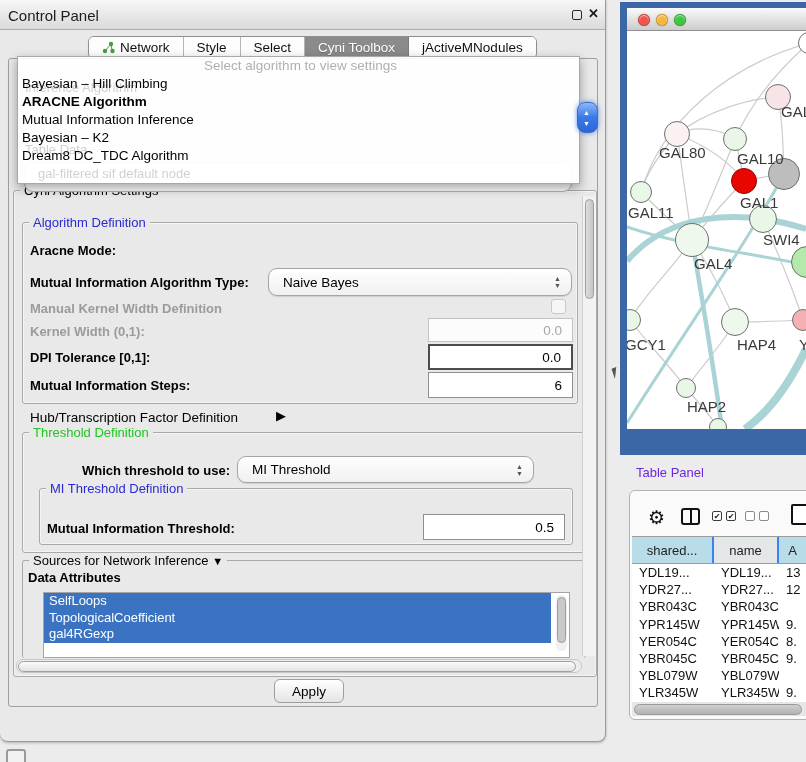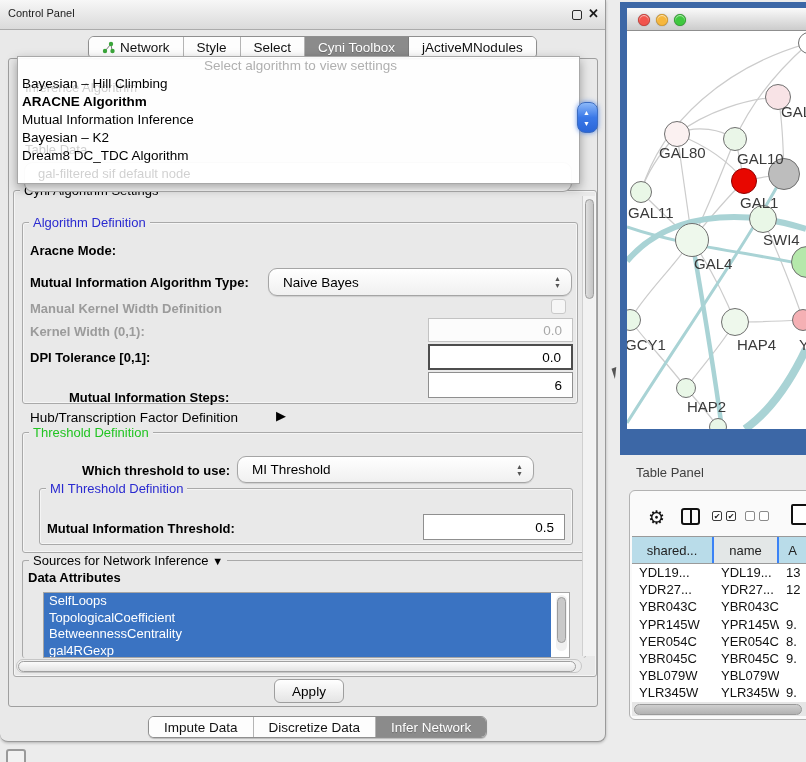--- a/index.html
+++ b/index.html
@@ -6,21 +6,21 @@
   html,body { background:#ececec; }
   body { font-family:"Liberation Sans", sans-serif; }
   #screen { position:relative; width:806px; height:762px; overflow:hidden; background:#ececec; }
 
   
   .cp-window { position:absolute; left:0; top:0; width:606px; height:742px;
     background:#e9e9e9; border:1px solid #9a9a9a; border-left:none; border-top:none;
     border-radius:0 0 8px 8px; box-shadow:0 1px 3px rgba(0,0,0,.25); }
   .cp-titlebar { position:absolute; left:0; top:0; width:100%; height:30px;
     background:linear-gradient(#f7f7f7,#dadada); border-bottom:1px solid #ababab; }
-  .cp-title { position:absolute; left:8px; top:7px; font-size:11px; color:#1c1c1c; }
+  .cp-title { position:absolute; left:8px; top:7px; font-size:15px; color:#1c1c1c; }
   .cp-float { position:absolute; left:572px; top:10px; width:10px; height:10px;
     border:1.6px solid #2a2a2a; border-radius:2px; }
   .cp-close { position:absolute; left:588px; top:6px; font-size:13px; font-weight:bold; color:#1a1a1a; }
 
   
   .tabs-top { position:absolute; left:88px; top:36px; display:flex; height:23px;
     border:1px solid #8f8f8f; border-radius:6px; overflow:hidden; background:#fff;
     box-shadow:0 1px 1px rgba(0,0,0,.15); z-index:3; }
   .tab { display:flex; align-items:center; gap:5px; padding:0 13px; font-size:13.5px;
     color:#111; background:#fdfdfd; border-right:1px solid #b5b5b5; }
@@ -114,21 +114,21 @@
   .net-titlebar { position:absolute; left:0; top:0; width:100%; height:23px;
     background:linear-gradient(#fafafa,#cccccc); border-bottom:1px solid #8f8f8f; }
   .light { position:absolute; top:6px; width:12px; height:12px; border-radius:50%;
     box-shadow:inset 0 1px 1px rgba(255,255,255,.7), 0 0 1px rgba(0,0,0,.5); }
   .net-canvas { position:absolute; left:0; top:23px; width:179px; height:398px;
     background:#fff; overflow:hidden; }
   .node { position:absolute; border:1px solid #6f6f6f; border-radius:50%; }
   .node-label { position:absolute; font-size:15px; color:#3a3a3a; white-space:nowrap; }
 
   
-  .tp-title { position:absolute; left:636px; top:465px; font-size:13px; color:#404040; }
+  .tp-title { position:absolute; left:636px; top:465px; font-size:13px; color:#6d28d9; }
   .tp-win { position:absolute; left:629px; top:490px; width:200px; height:230px;
     background:#fafafa; border:1px solid #b2b2b2; border-radius:6px; }
   .gear { position:absolute; left:648px; top:506px; font-size:19px; color:#111; }
   .colbrowser { position:absolute; left:681px; top:508px; width:19px; height:17px;
     border:2.2px solid #111; border-radius:3px; }
   .colbrowser:before { content:""; position:absolute; left:6.5px; top:0; width:2.2px; height:13px; background:#111; }
   .cb { position:absolute; width:10px; height:10px; border:1.4px solid #3a3a3a; border-radius:2px;
     font-size:8px; line-height:9px; text-align:center; color:#222; background:#fff; }
   .cb.off { border-color:#8a8a8a; }
   .docicon { position:absolute; left:791px; top:504px; width:17px; height:21px;
@@ -226,21 +226,21 @@
     <span class="lbl dis" style="left:30px; top:301px;">Manual Kernel Width Definition</span>
     <div class="checkbox" style="left:551px; top:299px;"></div>
     <span class="lbl dis" style="left:30px; top:324px;">Kernel Width (0,1):</span>
     <div class="field dis" style="left:428px; top:318px; width:145px; height:24px;">
       <span>0.0</span>
     </div>
     <span class="lbl b" style="left:30px; top:350px;">DPI Tolerance [0,1]:</span>
     <div class="field strong" style="left:428px; top:344px; width:145px; height:26px;">
       <span>0.0</span>
     </div>
-    <span class="lbl b" style="left:30px; top:390px;margin-left:39px;">Mutual Information Steps:</span>
+    <span class="lbl b" style="left:30px; top:378px;">Mutual Information Steps:</span>
     <div class="field norm" style="left:428px; top:372px; width:145px; height:26px;">
       <span>6</span>
     </div>
 
     <span class="lbl" style="left:30px; top:410px; font-size:13.5px;">Hub/Transcription Factor Definition</span>
     <span class="lbl" style="left:276px; top:408px; font-size:13px;">▶</span>
 
     <div class="grp" style="left:22px; top:432px; width:564px; height:121px;">
       <span class="grp-title green">Threshold Definition</span>
     </div>
@@ -263,49 +263,37 @@
     <div class="grp" style="left:22px; top:560px; width:564px; height:98px; border-bottom:none; box-shadow:none;">
       <span class="grp-title">
         <span>Sources for Network Inference</span>
         <span style="font-size:11px;">▼</span>
       </span>
     </div>
     <span class="lbl b" style="left:28px; top:570px;">Data Attributes</span>
     <div class="attr-list">
       <div class="attr-item">SelfLoops</div>
       <div class="attr-item">TopologicalCoefficient</div>
-      <div class="attr-item">BetweennessCentrality</div>
       <div class="attr-item">gal4RGexp</div>
       <div class="attr-vscroll">
           <div class="thumb"></div>
         </div>
     </div>
 
     <div class="vscroll">
         <div class="thumb"></div>
       </div>
     <div class="hscroll">
         <div class="thumb"></div>
       </div>
 
     <div class="apply-btn">
       <span>Apply</span>
     </div>
 
-    <div class="tabs-bottom">
-      <div class="tab">
-          <span>Impute Data</span>
-        </div>
-      <div class="tab">
-          <span>Discretize Data</span>
-        </div>
-      <div class="tab sel">
-          <span>Infer Network</span>
-        </div>
-    </div>
   </div>
 
   <div class="mini-icon"></div>
   <div class="cursor"></div>
 
   <div class="net-frame">
     <div class="net-win">
       <div class="net-titlebar">
         <span class="light" style="left:11px; background:#f2544d; border:1px solid #d0423c;"></span>
         <span class="light" style="left:29px; background:#f6b73d; border:1px solid #dba02f;"></span>

